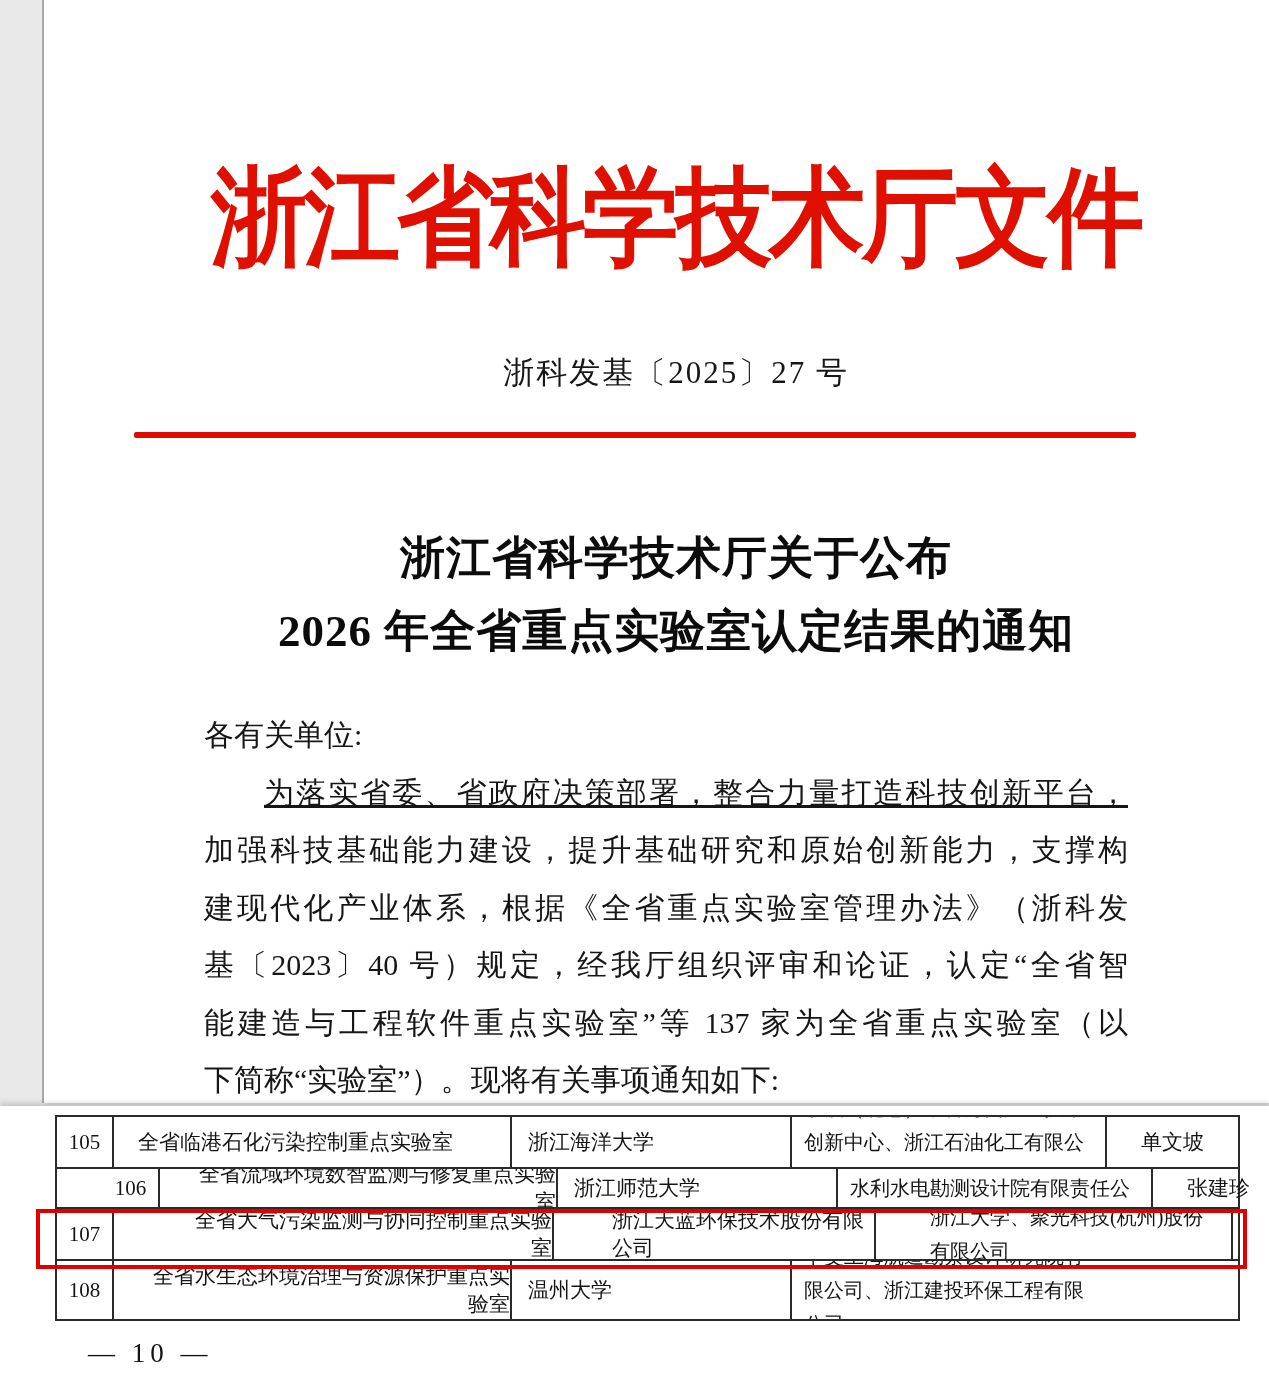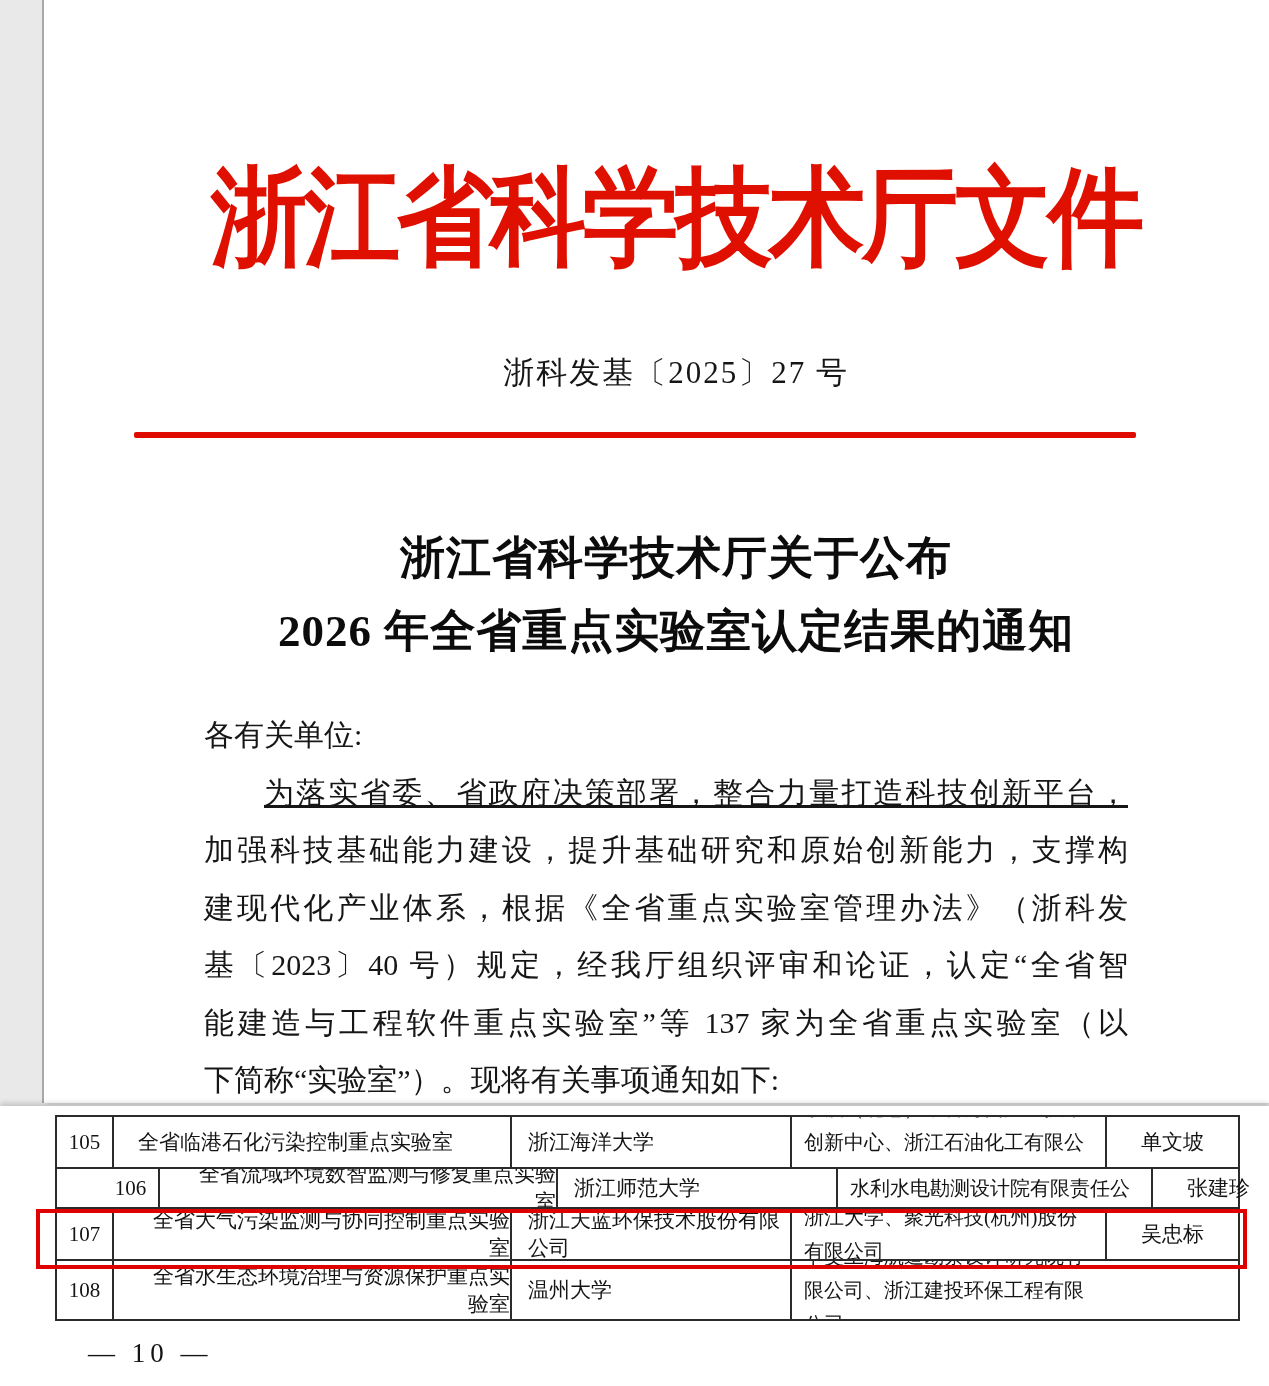--- a/index.html
+++ b/index.html
@@ -58,21 +58,21 @@
     background:#fff;
     box-shadow:0 -3px 5px rgba(0,0,0,.16);
   }
   .gov-table {
     position:absolute; left:55px; top:9px; width:1185px;
     border:2px solid var(--table-border,#2b2b2b);
     font-size:21px; color:#141414; background:#fff;
   }
   .trow { display:grid; grid-template-columns:57px 398px 280px 315px 131px; }
   .trow + .trow { border-top:2px solid var(--table-border,#2b2b2b); }
-  .r0 { height:50px; } .r1 { height:40px;padding-left:46px; } .r2 { height:52px; } .r3 { height:60px; }
+  .r0 { height:50px; } .r1 { height:40px;padding-left:46px; } .r2 { height:52px;gap:42px; } .r3 { height:60px; }
   .cell { display:flex; align-items:center; overflow:hidden; }
   .cell:not(:last-child){ border-right:2px solid var(--table-border,#2b2b2b); }
   .c-no, .c-dir { justify-content:center; }
   .c-lab { padding-left:24px;text-align:right; }
   .c-host { padding-left:16px; padding-right:6px; }
   .c-partners { padding:2px 8px 2px 12px; font-size:20px; line-height:34px; }
   .red-box {
     position:absolute; left:36px; top:103px; width:1211px; height:60px;
     border:4px solid var(--highlight-red,#e00000);
     pointer-events:none;

